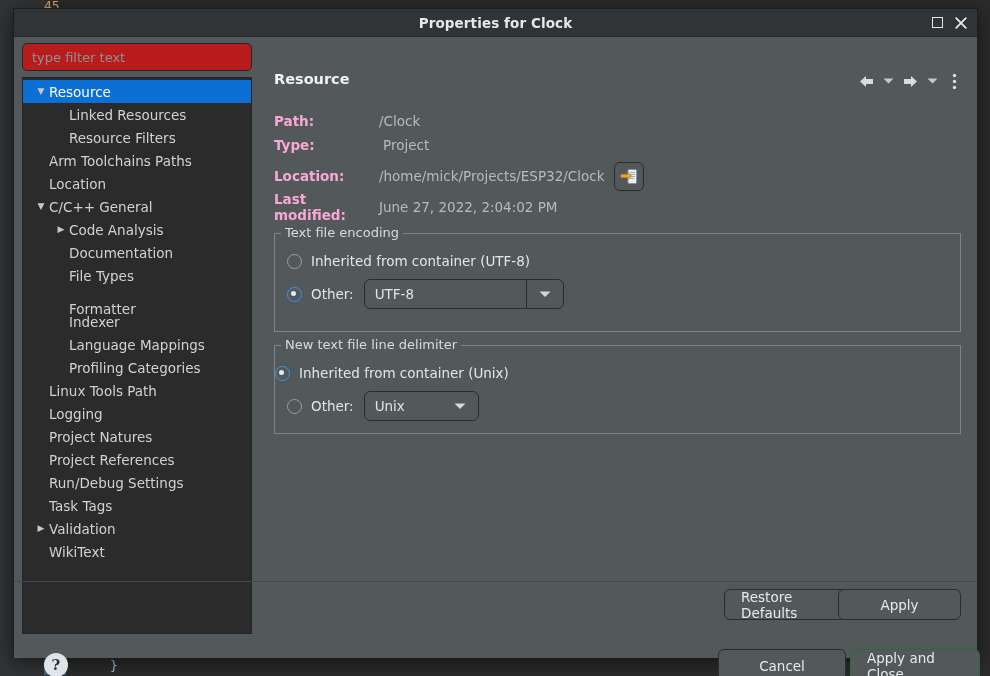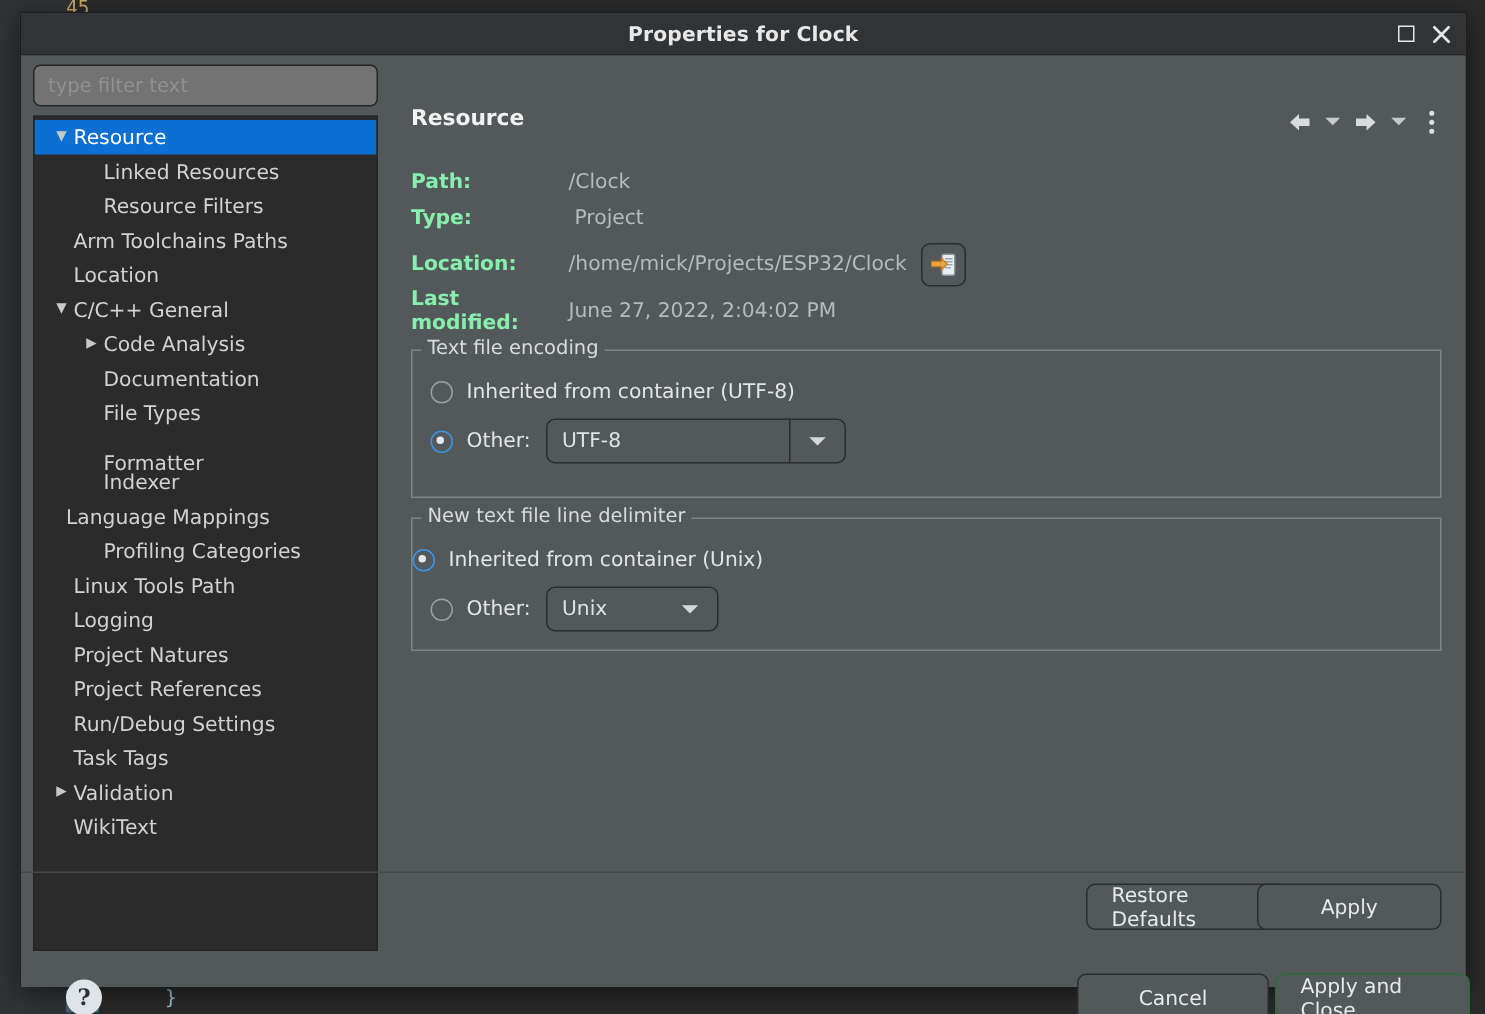--- a/index.html
+++ b/index.html
@@ -77,21 +77,21 @@
     background: #53585b;
   }
 
   
   .left-col {
     position: absolute; left: 8px; top: 6px;
     width: 230px;
   }
   .filter-input {
     width: 230px; height: 28px;
-    background: #737373;
+    background: #b91c1c;
     border: 1px solid #232628;
     border-radius: 5px;
     box-sizing: border-box;
     color: #d5d5d5;
     font-size: 13px;
     font-family: "DejaVu Sans", "Liberation Sans", sans-serif;
     padding: 0 9px;
     outline: none;
   }
   .filter-input::placeholder { color: #8e9295; }
@@ -146,21 +146,21 @@
 
   
   .info {
     position: absolute; left: 14px; top: 72px; right: 16px;
   }
   .info-row {
     position: relative; height: 24px;
     display: flex; align-items: center;
   }
   .info-label {
-    color: #86efac; font-size: 13.5px; font-weight: bold;
+    color: #f9a8d4; font-size: 13.5px; font-weight: bold;
     width: 105px; flex: none;
   }
   .info-value {
     color: #b6bbbe; font-size: 13.5px;
   }
   .info-value.indent { padding-left: 4px; }
   .loc-row { height: 38px; }
   .loc-btn {
     margin-left: 10px;
     width: 28px; height: 27px;
@@ -352,21 +352,21 @@
         <div class="tree-item">
           <span class="label" style="margin-left: 46px;">File Types</span>
         </div>
         <div class="tree-item">
           <span class="label" style="margin-left: 46px; margin-top: 20px;">Formatter</span>
         </div>
         <div class="tree-item">
           <span class="label" style="margin-left: 46px;">Indexer</span>
         </div>
         <div class="tree-item">
-          <span class="label" style="margin-left: 21px;">Language Mappings</span>
+          <span class="label" style="margin-left: 46px;">Language Mappings</span>
         </div>
         <div class="tree-item">
           <span class="label" style="margin-left: 46px;">Profiling Categories</span>
         </div>
         <div class="tree-item">
           <span class="label" style="margin-left: 26px;">Linux Tools Path</span>
         </div>
         <div class="tree-item">
           <span class="label" style="margin-left: 26px;">Logging</span>
         </div>

